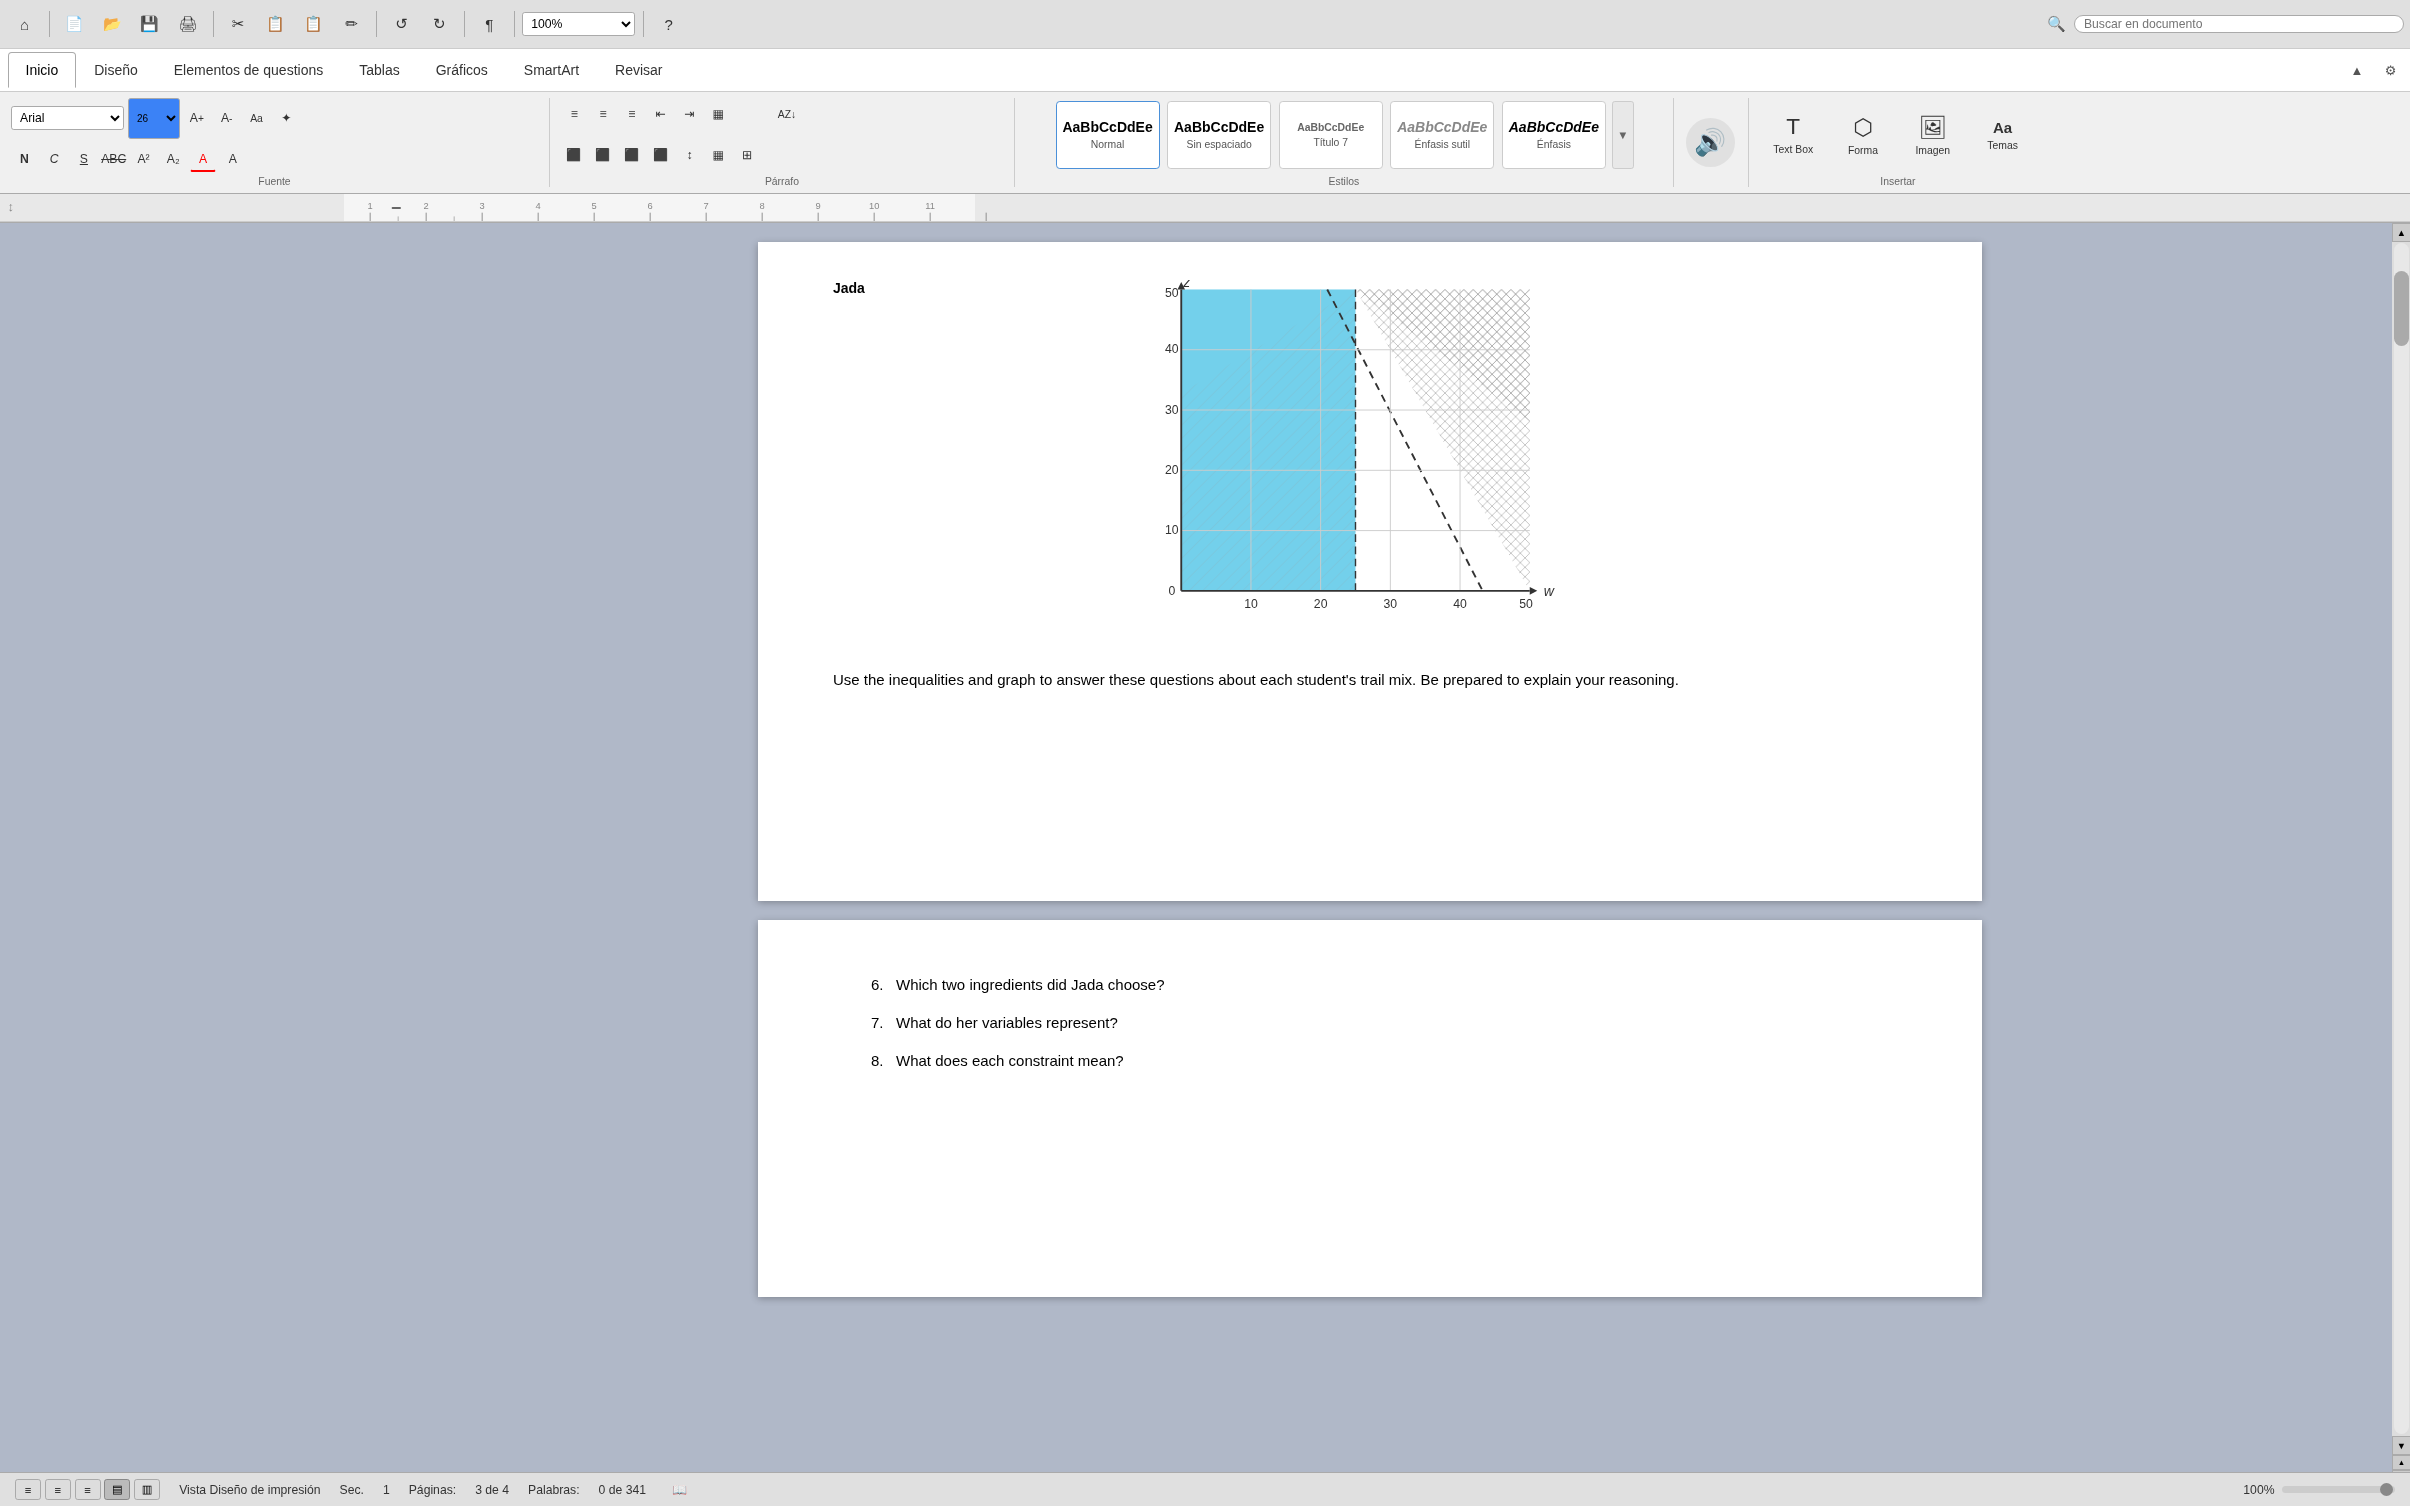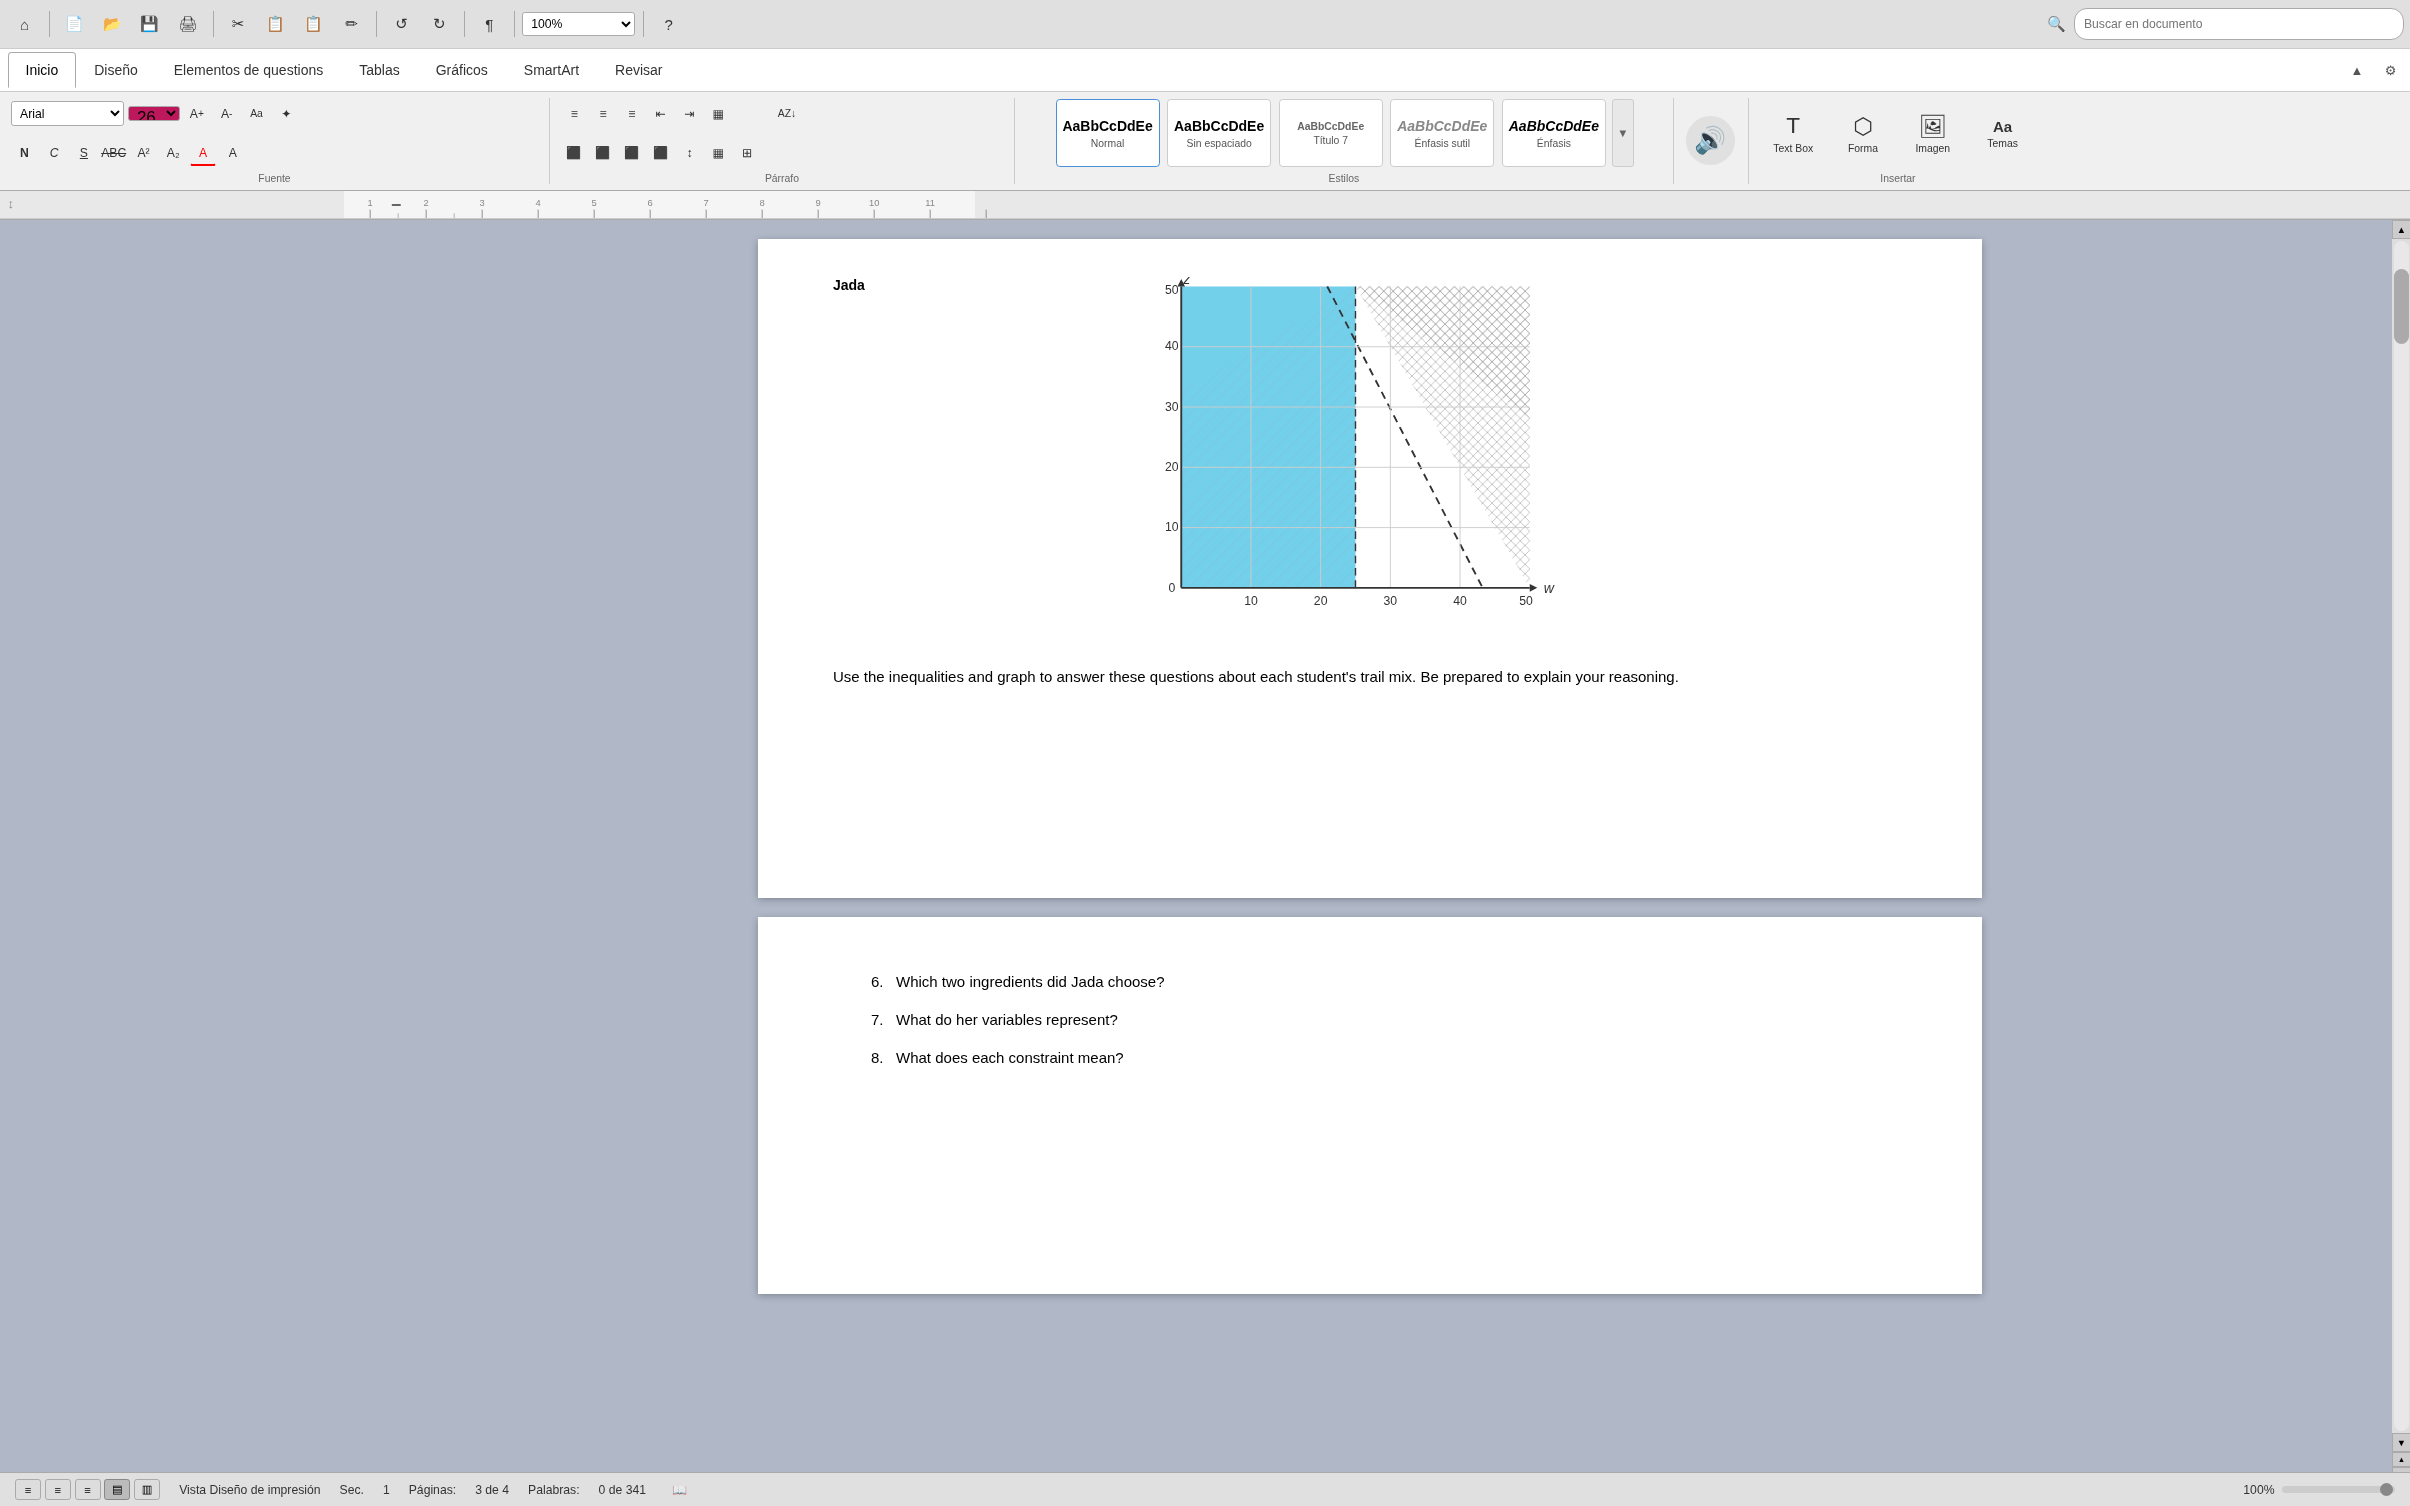--- a/index.html
+++ b/index.html
@@ -114,22 +114,22 @@
       flex: 1;
     }
 
     
     #font-section { min-width: 188px; }
     .font-select {
       height: 24.5px; font-size: 12.2px; border: 0.9px solid #aaa;
       border-radius: 2.8px; padding: 0 3.8px; background: white; min-width: 113px;
     }
     .size-select {
-      height: 15px; font-size: 17px; border: 0.9px solid #aaa;
-      border-radius: 2.8px; padding: 0 3.8px; background: #be185d; width: 52px;
+      height: 41px; font-size: 10px; border: 0.9px solid #aaa;
+      border-radius: 2.8px; padding: 0 3.8px; background: #3b82f6; width: 52px;
     }
 
     .fmt-btn {
       width: 26px; height: 26px; border: 0.9px solid transparent; border-radius: 2.8px;
       display: inline-flex; align-items: center; justify-content: center;
       cursor: pointer; font-size: 12.2px; background: transparent; color: #333;
     }
 
     
     #styles-section { min-width: 565px; }
@@ -282,21 +282,21 @@
     <button class="toolbar-btn">¶</button>
     <div class="toolbar-separator"></div>
     <select class="font-select" style="width:75px;">
       <option>100%</option>
     </select>
     <div class="toolbar-separator"></div>
     <button class="toolbar-btn">?</button>
 
     <div id="search-bar">
       <span style="font-size:15px; color:#888;">🔍</span>
-      <input type="text" id="search-input" class="font-select" placeholder="Buscar en documento" style="width: 330px; height: 32px; border-radius: 13px;">
+      <input type="text" id="search-input" class="font-select" placeholder="Buscar en documento" style="width: 330px; height: 18px; border-radius: 13px;">
     </div>
   </div>
 
   <div id="ribbon-tabs">
     <div class="ribbon-tab active">
       <span>Inicio</span>
     </div>
     <div class="ribbon-tab">
       <span>Diseño</span>
     </div>

